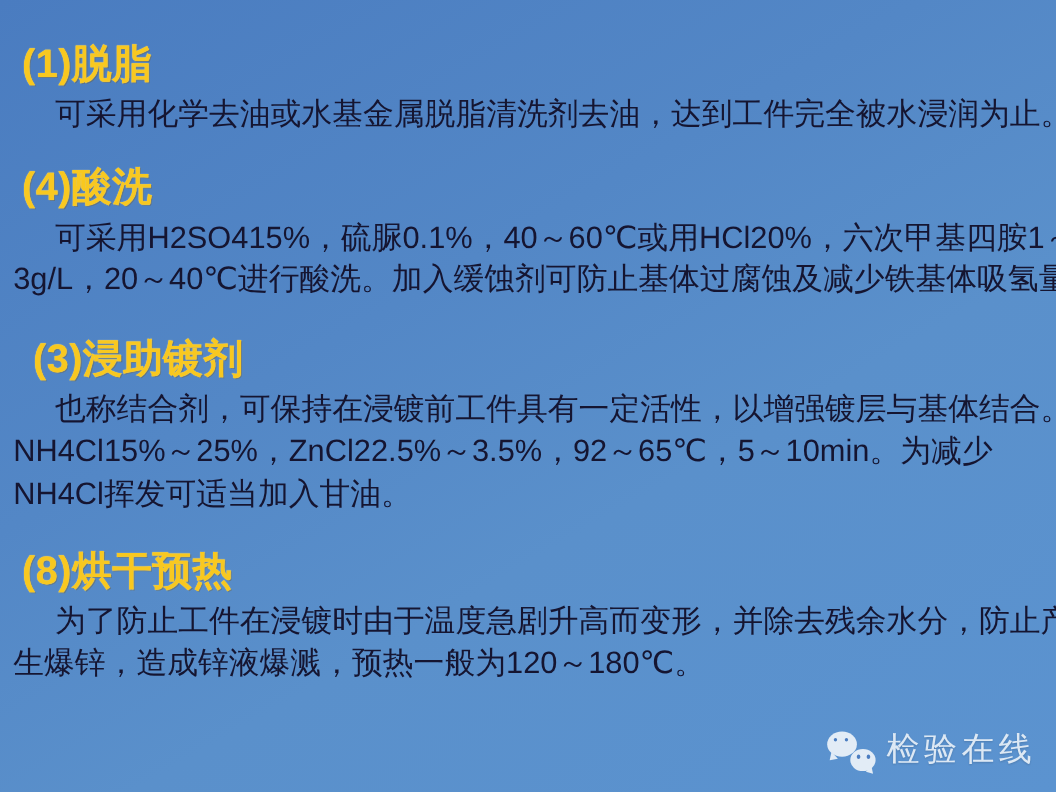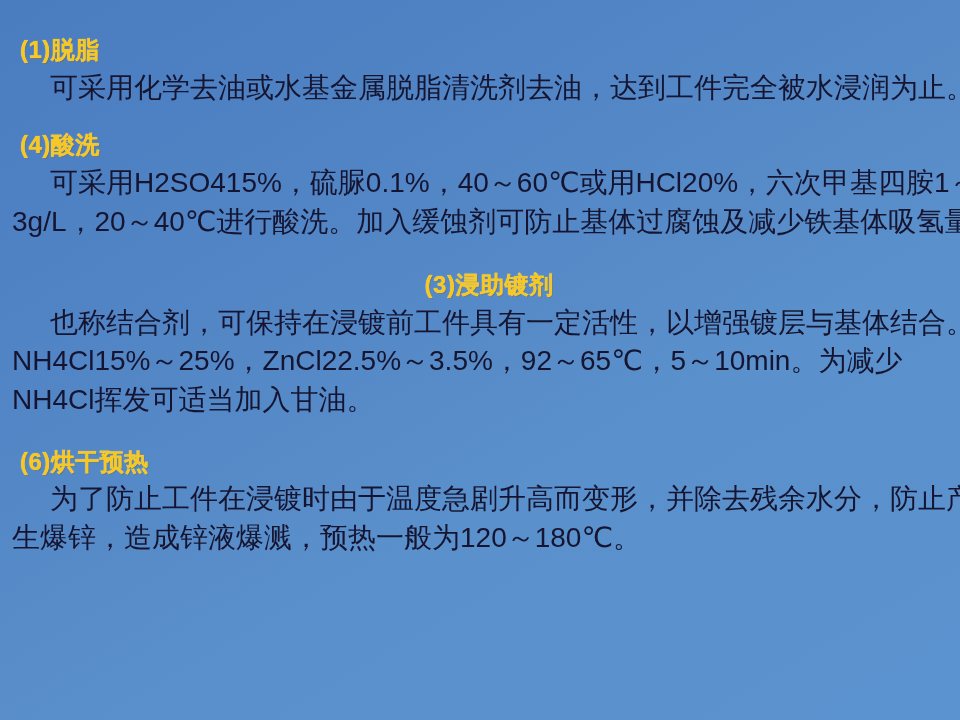--- a/index.html
+++ b/index.html
@@ -27,29 +27,29 @@
     width: 960px;
     padding: 34px 12px 0 12px;
     box-sizing: border-box;
   }
   .section {
     margin: 0 0 6px 0;
   }
   .sec-heading {
     color: #f8c820;
     font-weight: bold;
-    font-size: 24px;
+    font-size: 36px;
     line-height: 1.36;
     letter-spacing: 0.5px;
     text-shadow: 0 0 1px #f2e09a, 1px 1px 0 rgba(120,80,0,0.35);
     margin: 0 0 2px 0;
     white-space: nowrap;
   }
   .sec-heading.indent-1 { padding-left: 8px; }
-  .sec-heading.indent-2 { padding-left: 18px; text-align: center; }
+  .sec-heading.indent-2 { padding-left: 18px; }
 
   .sec-body {
     color: #151531;
     font-size: 28px;
     line-height: 1.38;
     letter-spacing: 0px;
     margin: 0;
     white-space: nowrap;
   }
   .sec-body .line {
@@ -170,23 +170,34 @@
       <div class="sec-body">
         <span class="line first">也称结合剂，可保持在浸镀前工件具有一定活性，以增强镀层与基体结合。</span>
         <span class="line">NH4Cl15%～25%，ZnCl22.5%～3.5%，92～65℃，5～10min。为减少</span>
         <span class="line">NH4Cl挥发可适当加入甘油。</span>
       </div>
     </div>
 
     <div id="gap-3"></div>
 
     <div class="section">
-      <div class="sec-heading indent-1">(6)烘干预热</div>
+      <div class="sec-heading indent-1">(8)烘干预热</div>
       <div class="sec-body">
         <span class="line first">为了防止工件在浸镀时由于温度急剧升高而变形，并除去残余水分，防止产</span>
         <span class="line">生爆锌，造成锌液爆溅，预热一般为120～180℃。</span>
       </div>
     </div>
 
   </div>
 
+  <div id="watermark">
+    <span class="wechat-icon">
+      <span class="bub big"></span>
+      <span class="bub small"></span>
+      <span class="dot d1"></span>
+      <span class="dot d2"></span>
+      <span class="dot d3"></span>
+      <span class="dot d4"></span>
+    </span>
+    <span class="wm-label">检验在线</span>
+  </div>
 
 </div>
 
 </body></html>

